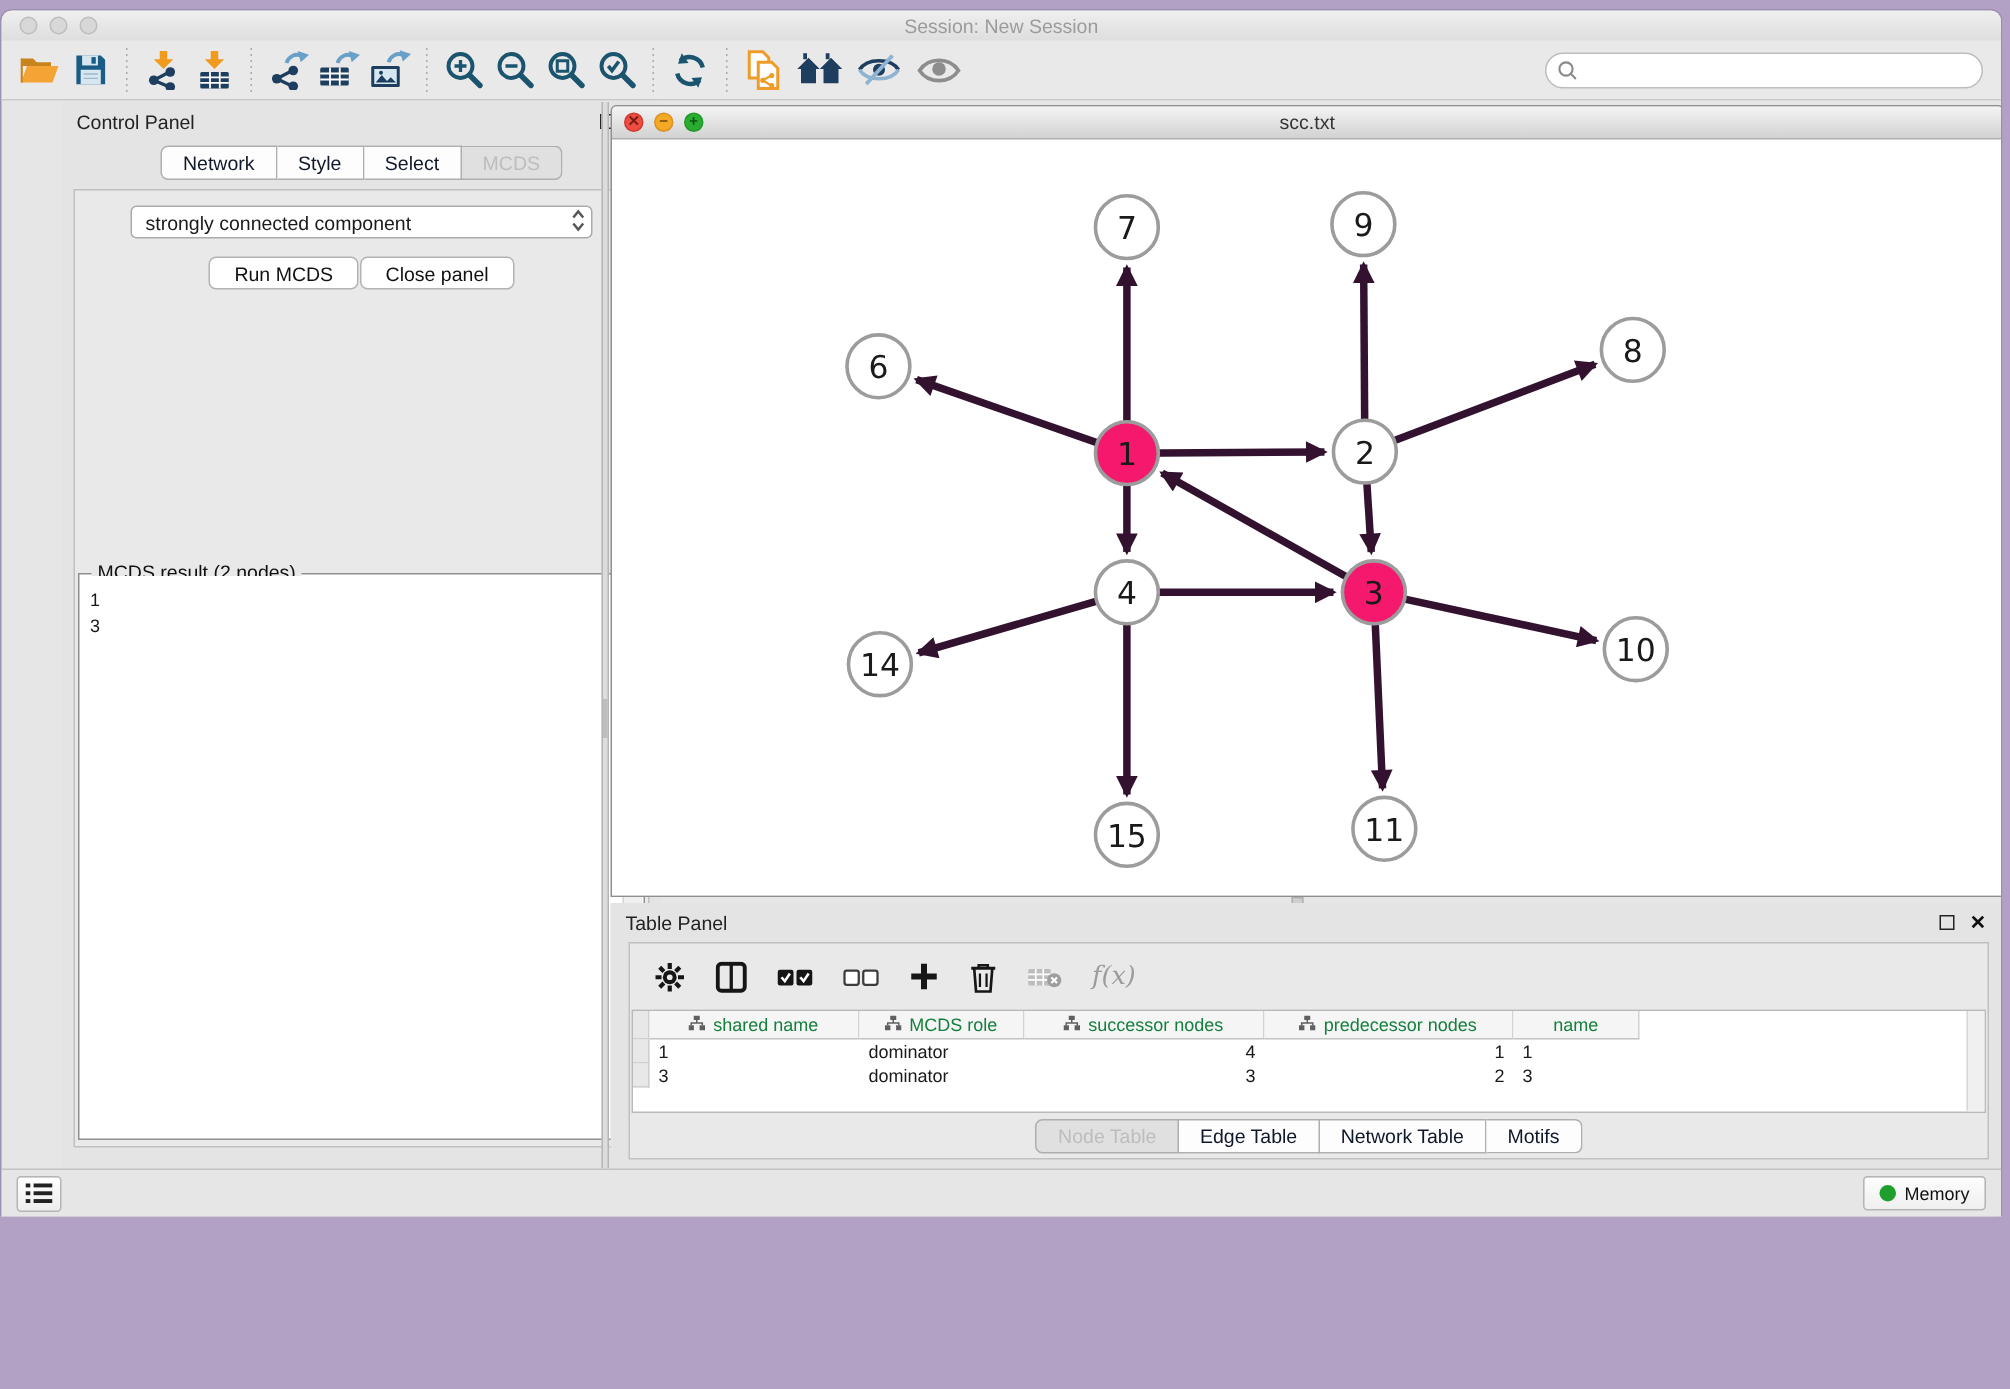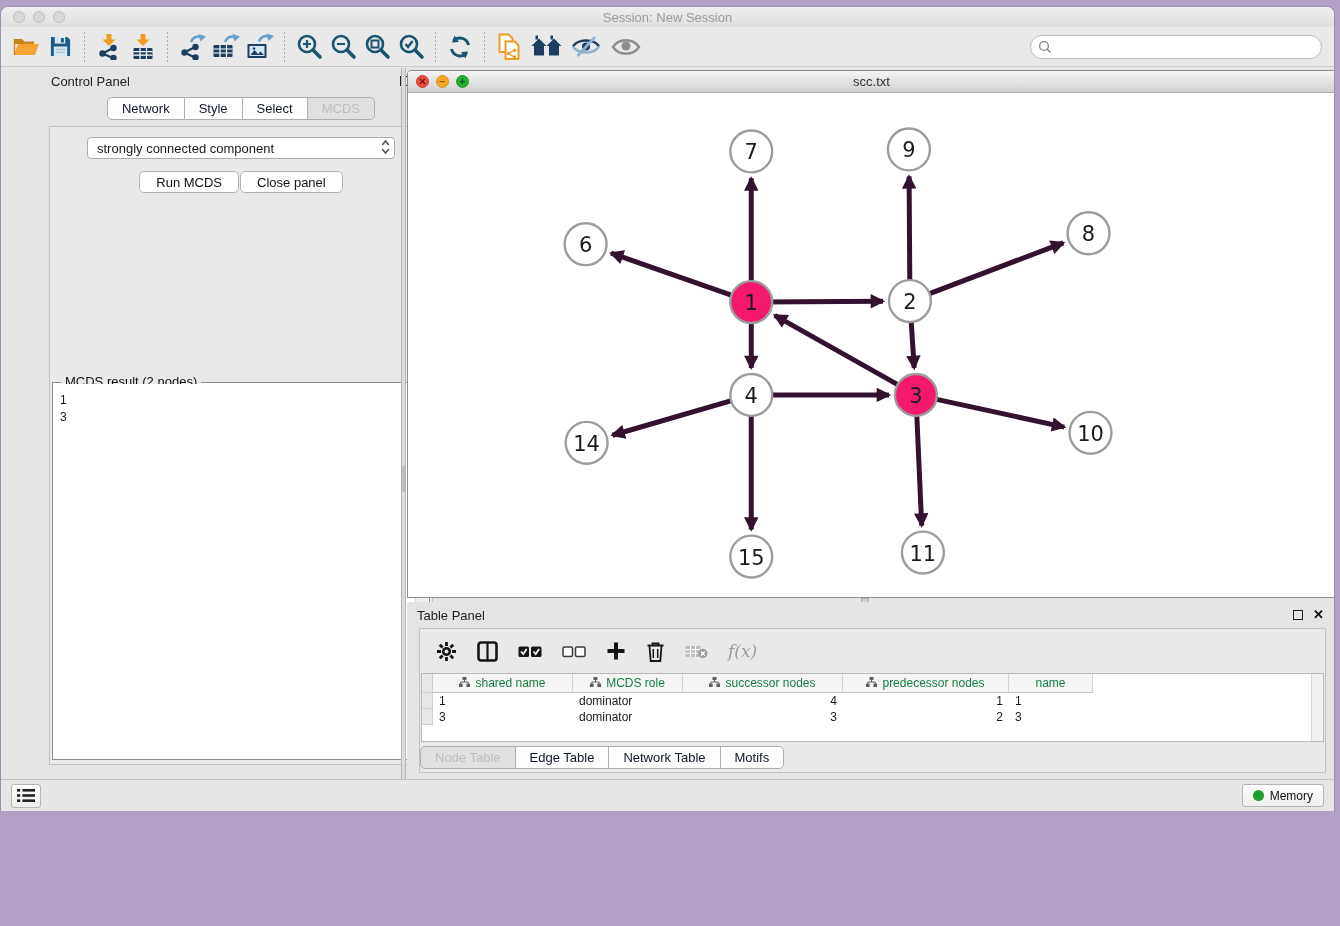--- a/index.html
+++ b/index.html
@@ -103,21 +103,21 @@
   .tbl { display:flex; flex-direction:column; }
   .tr { display:flex; height:16px; }
   .tr-header { height:19px; }
   .gutter { width:11px; background:#e8e8e8; border-right:1px solid #cfcfcf; border-bottom:1px solid #cfcfcf; flex:none; }
   .th {
     background:#f5f5f5; border-right:1px solid #d2d2d2; border-bottom:1px solid #c4c4c4;
     font-size:12px; display:flex; align-items:center; justify-content:center; gap:5px; flex:none; color:#15803d;
   }
   .td { font-size:12px; padding:1px 6px; flex:none; white-space:nowrap; overflow:hidden; }
   .td-right { text-align:right; }
-  .tp-tabs { height:30px; display:flex; justify-content:flex-start; align-items:center; }
+  .tp-tabs { height:30px; display:flex; justify-content:center; align-items:center; }
   
   .statusbar {
     position:absolute; left:0; right:0; bottom:0; height:32px; background:#e6e6e6;
     border-top:1px solid #c2c2c2; display:flex; align-items:center; padding:0 10px;
   }
   .status-btn { width:30px; height:24px; background:linear-gradient(#fff,#ededed); border:1px solid #b5b5b5; border-radius:3px; display:flex; align-items:center; justify-content:center; }
   .memory-btn {
     margin-left:auto; height:23px; background:linear-gradient(#fdfdfd,#efefef); border:1px solid #b5b5b5; border-radius:3px;
     display:flex; align-items:center; gap:6px; padding:0 10px; font-size:12px; color:#111;
   }

